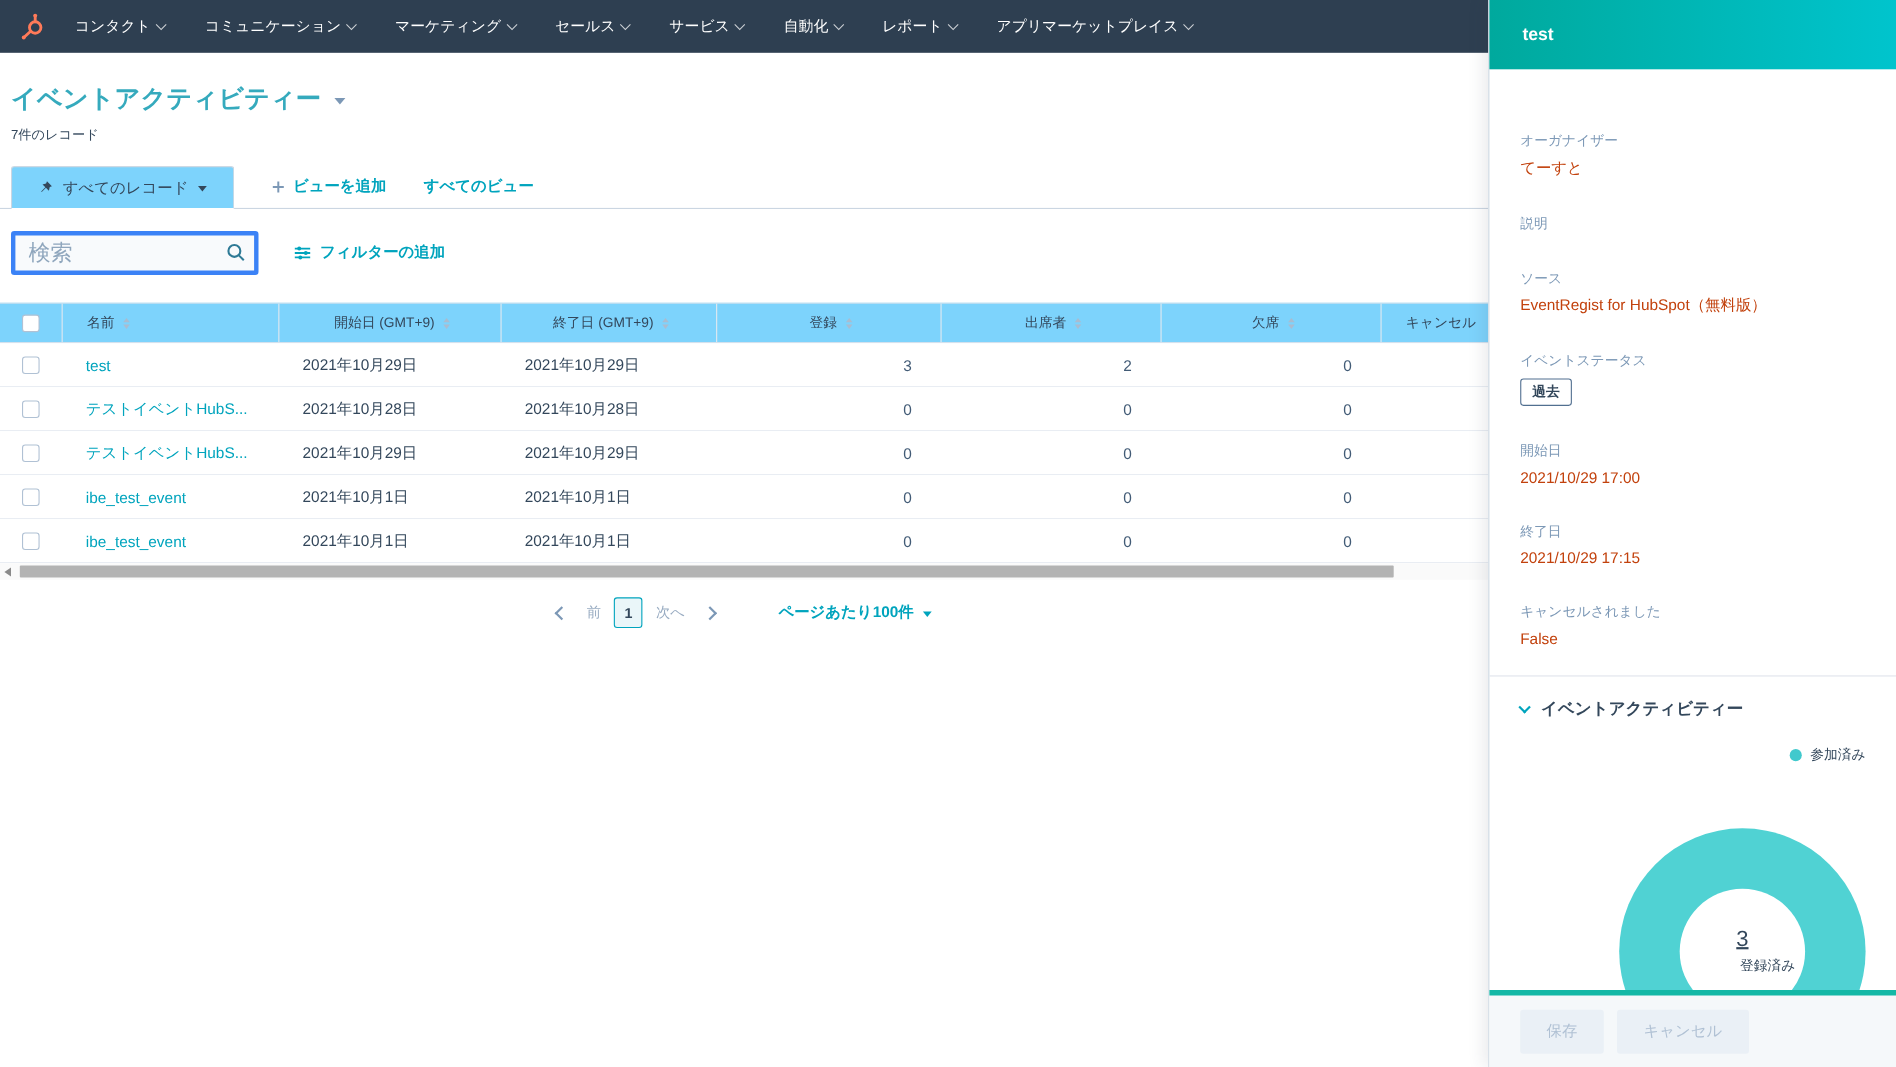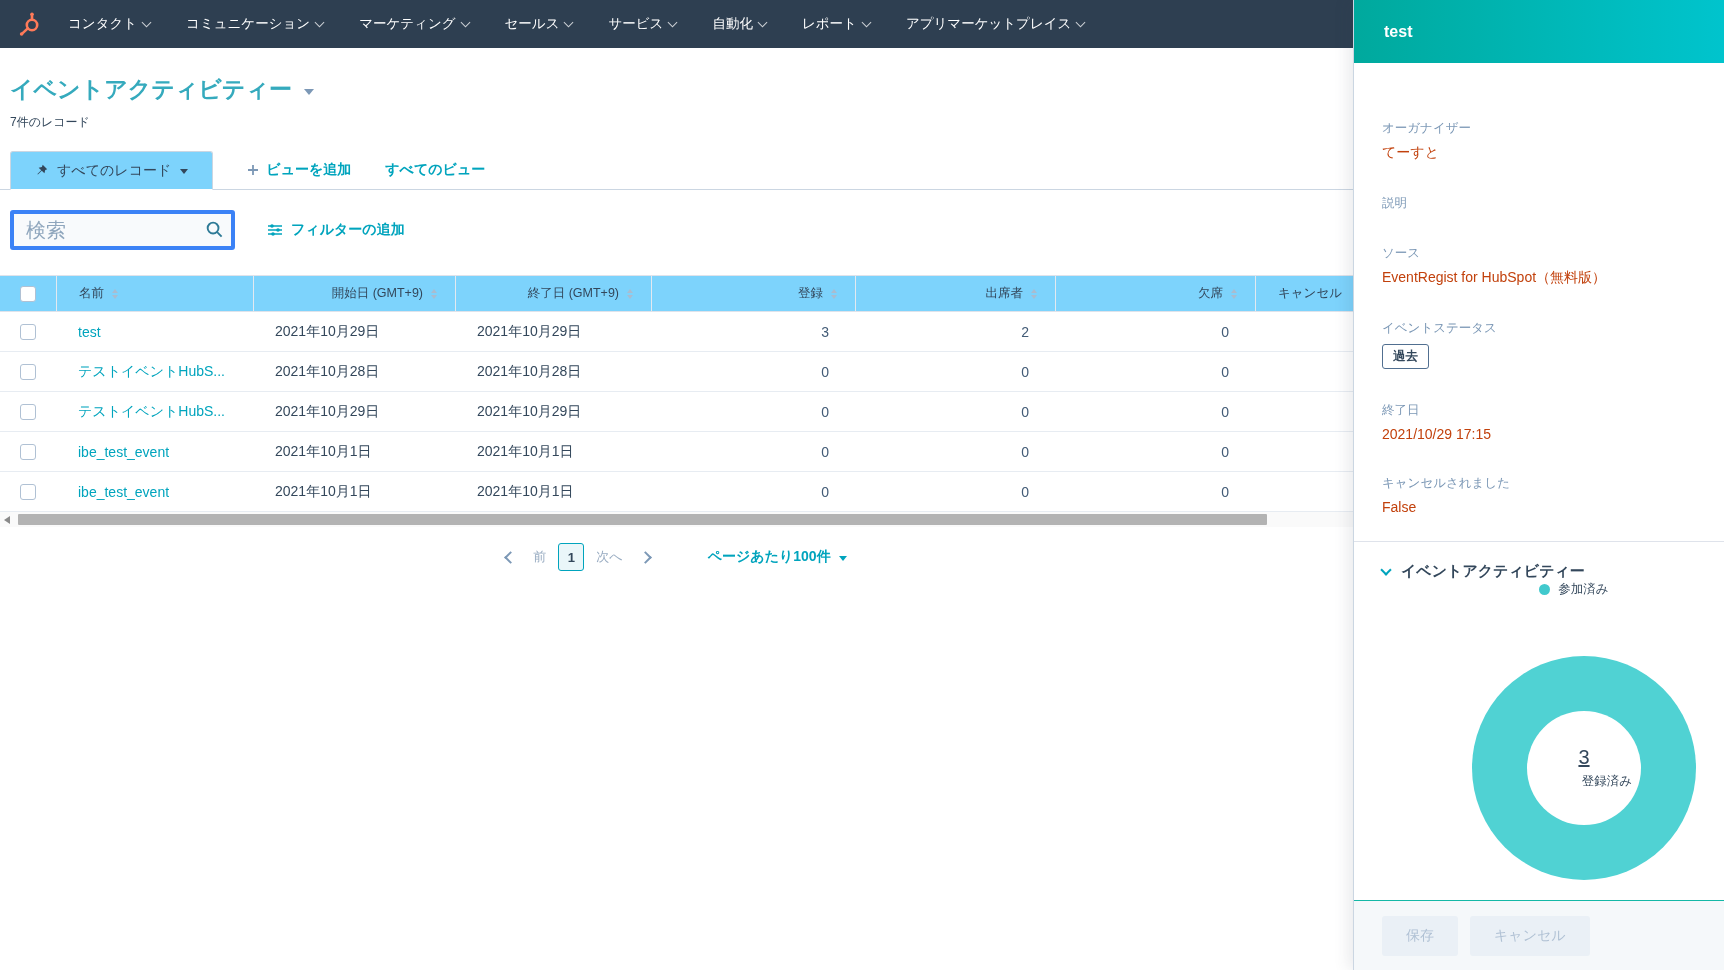--- a/index.html
+++ b/index.html
@@ -51,21 +51,21 @@
     font-size:12.5px; color:#33475b; }
   .th { height:100%; display:flex; align-items:center; padding:0 18px 0 22px; border-left:1px solid #e3e9f0; }
   .th:first-child { border-left:none; }
   .trow { display:flex; align-items:center; height:40px; border-bottom:1px solid #e7ecf2;
     font-size:14px; background:#fff; }
   .c0 { width:56px; display:flex; justify-content:center; padding:0!important; }
   .c1 { width:197px; } .c2 { width:202px; } .c3 { width:196px; }
   .c4 { width:204px; } .c5 { width:200px; } .c6 { width:200px; } .c7 { width:168px; }
   .td { padding:0 18px 0 22px; }
   .num { text-align:right; padding-right:26px; color:#425b76; }
-  .sb { justify-content:flex-end; }
+  .sb { justify-content:center; }
   .name-link { color:#00a4bd; cursor:pointer; }
   .cbx { width:16px; height:16px; border:1px solid #b0c1d4; border-radius:3px; background:#fff; cursor:pointer; }
   .sort { display:flex; flex-direction:column; gap:2px; margin-left:8px; }
   .sort i { display:block; width:0; height:0; border-left:3.5px solid transparent; border-right:3.5px solid transparent; }
   .sort .up { border-bottom:4px solid #a9bcd0; }
   .sort .dn { border-top:4px solid #a9bcd0; }
 
   
   .hscroll { width:1353px; height:15px; background:#fafafa; position:relative; }
   .hs-arrow { position:absolute; left:4px; top:4px; width:0; height:0;
@@ -97,31 +97,31 @@
   .f .lbl { font-size:12.5px; color:#7c98b6; margin-bottom:7px;margin-top:33px; }
   .f .val { font-size:14px; color:#c2410c; }
   .f.desc { margin-bottom:32px; }
   .badge { display:inline-block; border:1px solid #516f90; border-radius:3px; background:#fff;
     padding:3px 10px; font-size:12.5px; font-weight:bold; color:#33475b; }
   .panel-div { border-top:1px solid #dfe3eb; margin:26px -28px 0; }
   .activity-head { margin-top:20px; display:flex; align-items:center; gap:11px; cursor:pointer; }
   .tchev { width:8px; height:8px; border-right:2px solid #00a4bd; border-bottom:2px solid #00a4bd;
     transform:rotate(45deg); margin-top:-4px; }
   .activity-title { font-size:15px; font-weight:bold; color:#33475b; }
-  .legend { display:flex; align-items:center; justify-content:center; gap:8px; padding-left:70px; }
+  .legend { margin-top:24px; display:flex; align-items:center; justify-content:flex-end; gap:8px; padding-left:70px; }
   .legend .dot { width:11px; height:11px; border-radius:50%; background:#41c9cd; }
   .legend .ltxt { font-size:12.5px; color:#33475b; }
   .donut { width:224px; height:224px; border-radius:50%; background:#50d2d3;
     margin:58px 0 0 auto; position:relative; }
   .donut-hole { position:absolute; left:50%; top:50%; transform:translate(-50%,-50%);
     width:114px; height:114px; border-radius:50%; background:#fff;
     display:flex; flex-direction:column; align-items:center; justify-content:center; gap:4px; }
   .donut-val { font-size:20px; color:#33475b; text-decoration:underline; cursor:pointer; }
   .donut-lbl { font-size:12.5px; color:#33475b;margin-left:46px; }
-  .panel-footer { flex:none; height:70px; background:#f5f8fa; border-top:1px solid #14b8a6;
+  .panel-footer { flex:none; height:70px; background:#f5f8fa; border-top:5px solid #14b8a6;
     display:flex; align-items:center; gap:12px; padding:0 28px; }
   .btn-disabled { background:#eaf0f6; color:#b0c1d4; border:none; border-radius:3px;
     font-size:14px; font-family:inherit; padding:11px 24px; cursor:default; }
 </style>
 </head>
 <body>
 
 <div class="topnav">
   <div class="logo">
     <svg width="26" height="26" viewBox="0 0 26 26">
@@ -368,20 +368,24 @@
     </div>
     <div class="f">
       <div class="lbl">ソース</div>
       <div class="val">EventRegist for HubSpot（無料版）</div>
     </div>
     <div class="f" style="margin-bottom:14px;">
       <div class="lbl">イベントステータス</div>
       <span class="badge">過去</span>
     </div>
     <div class="f" style="margin-bottom:15px;">
+      <div class="lbl">開始日</div>
+      <div class="val">2021/10/29 17:00</div>
+    </div>
+    <div class="f" style="margin-bottom:15px;">
       <div class="lbl">終了日</div>
       <div class="val">2021/10/29 17:15</div>
     </div>
     <div class="f" style="margin-bottom:0;">
       <div class="lbl">キャンセルされました</div>
       <div class="val">False</div>
     </div>
 
     <div class="panel-div"></div>
 

